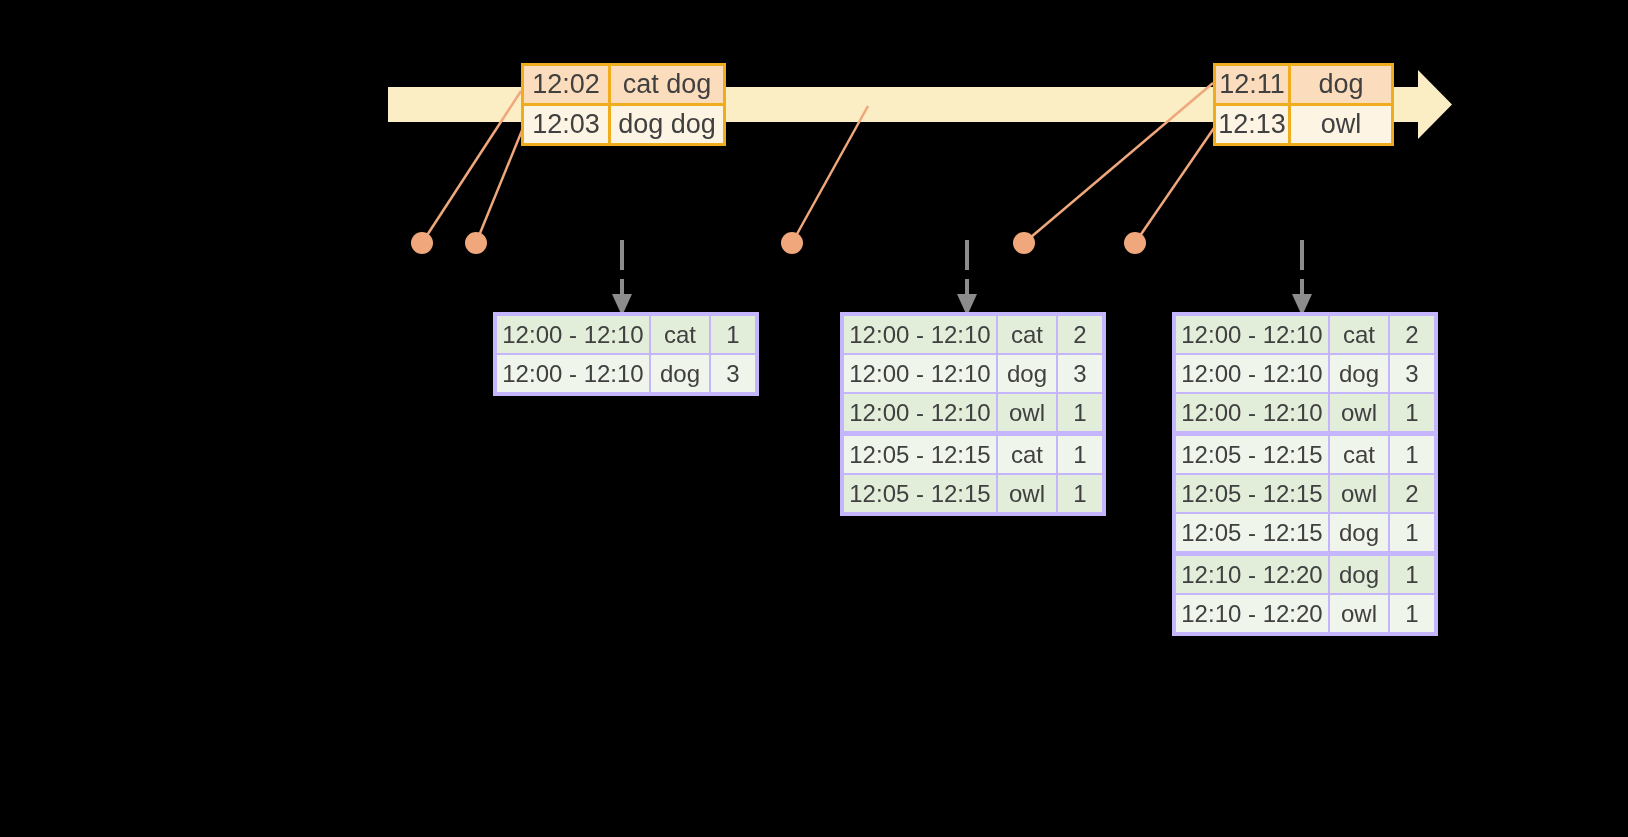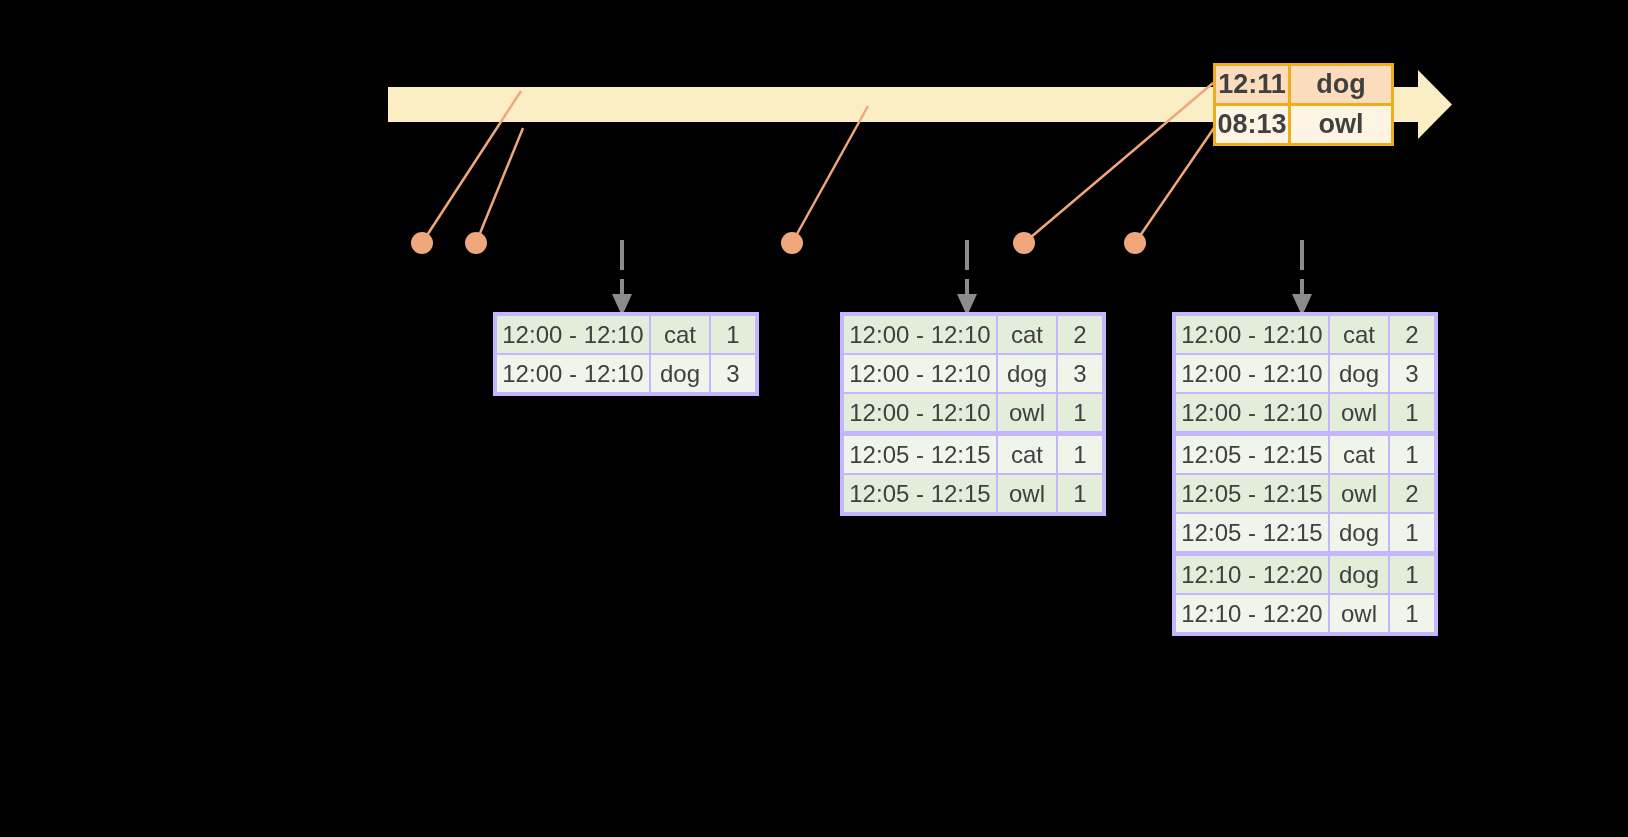--- a/index.html
+++ b/index.html
@@ -17,21 +17,21 @@
   .etable{
     position:absolute;
     background:#EFAD1D;
     padding:3px;
     display:flex;flex-direction:column;gap:3px;
     box-sizing:border-box;
   }
   .erow{display:grid;gap:3px;height:37px;}
   .cols-a .erow{grid-template-columns:84px 112px;}
   .cols-b .erow{grid-template-columns:84px 114px;}
-  .cols-c .erow{grid-template-columns:72px 100px;font-weight:bold;}
+  .cols-c .erow{grid-template-columns:72px 100px;}
   .cell{
     display:flex;align-items:center;justify-content:center;
     white-space:nowrap;color:#404040;
   }
   .etable .cell{font-size:27px;}
   .e-dark{background:#FBDDBD;}
   .e-light{background:#FDF4E3;}
 
   
   .gtable{
@@ -80,29 +80,39 @@
     <g>
       <line x1="967" y1="240" x2="967" y2="296" stroke="#8C8C8C" stroke-width="4" stroke-dasharray="30 9"></line>
       <polygon points="957,294 977,294 967,316" fill="#8C8C8C"></polygon>
     </g>
     <g>
       <line x1="1302" y1="240" x2="1302" y2="296" stroke="#8C8C8C" stroke-width="4" stroke-dasharray="30 9"></line>
       <polygon points="1292,294 1312,294 1302,316" fill="#8C8C8C"></polygon>
     </g>
   </svg>
 
+  <div class="etable cols-a" style="left:521px;top:63px;">
+    <div class="erow">
+      <div class="cell e-dark">12:02</div>
+      <div class="cell e-dark">cat dog</div>
+    </div>
+    <div class="erow">
+      <div class="cell e-light">12:03</div>
+      <div class="cell e-light">dog dog</div>
+    </div>
+  </div>
 
 
   <div class="etable cols-c" style="left:1213px;top:63px;">
     <div class="erow">
       <div class="cell e-dark">12:11</div>
       <div class="cell e-dark">dog</div>
     </div>
     <div class="erow">
-      <div class="cell e-light">08:13</div>
+      <div class="cell e-light">12:13</div>
       <div class="cell e-light">owl</div>
     </div>
   </div>
 
   <div class="gtable" style="left:493px;top:312px;">
     <div class="grow">
       <div class="cell g-dark">12:00 - 12:10</div>
       <div class="cell g-dark">cat</div>
       <div class="cell g-dark">1</div>
     </div>

